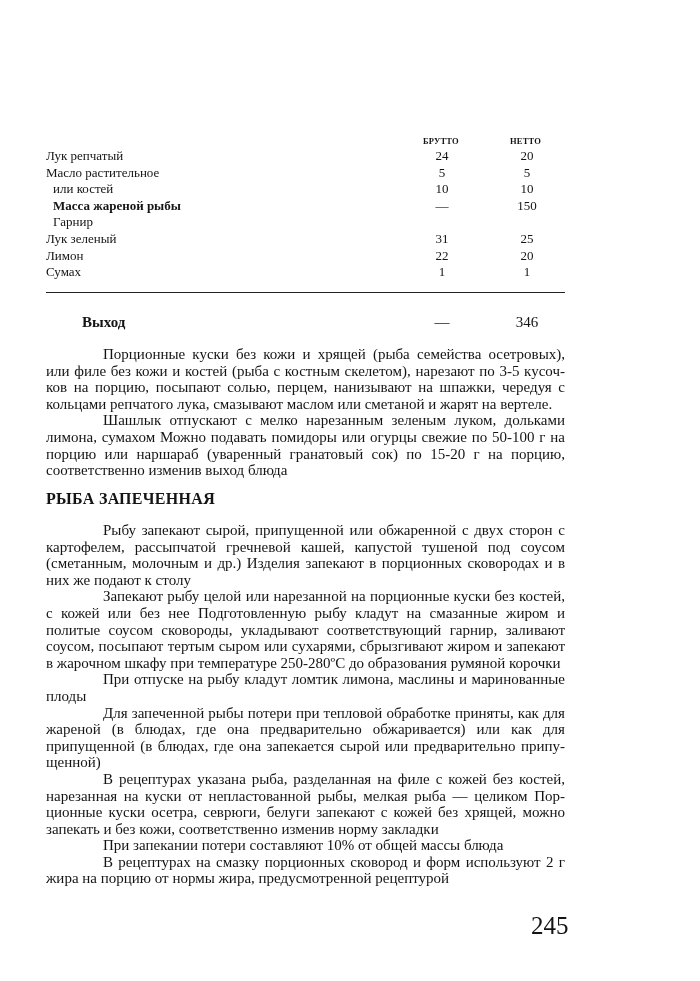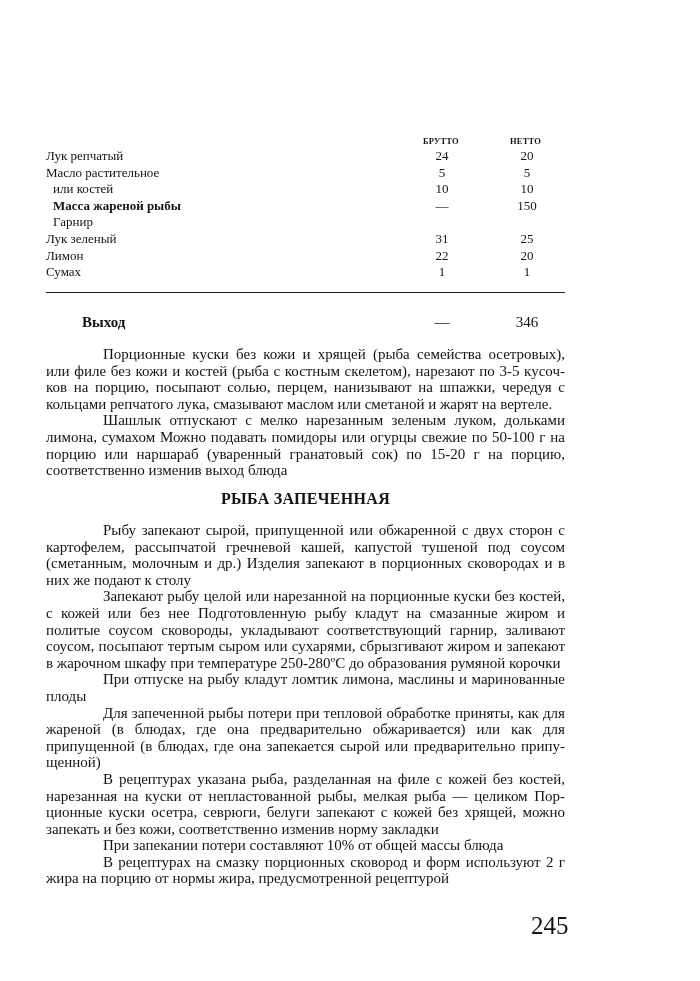--- a/index.html
+++ b/index.html
@@ -92,21 +92,21 @@
     .text p {
       margin: 0;
       text-indent: 57px;
     }
     .block1 { top: 346px; }
     .heading {
       position: absolute;
       left: 46px;
       top: 490px;
       width: 519px;
-      text-align: center;
+      text-align: left;
       font-size: 16px;
       font-weight: bold;
       letter-spacing: 0.3px;
     }
     .block2 { top: 522px; }
 
     .page-number {
       position: absolute;
       left: 531px;
       top: 912px;

